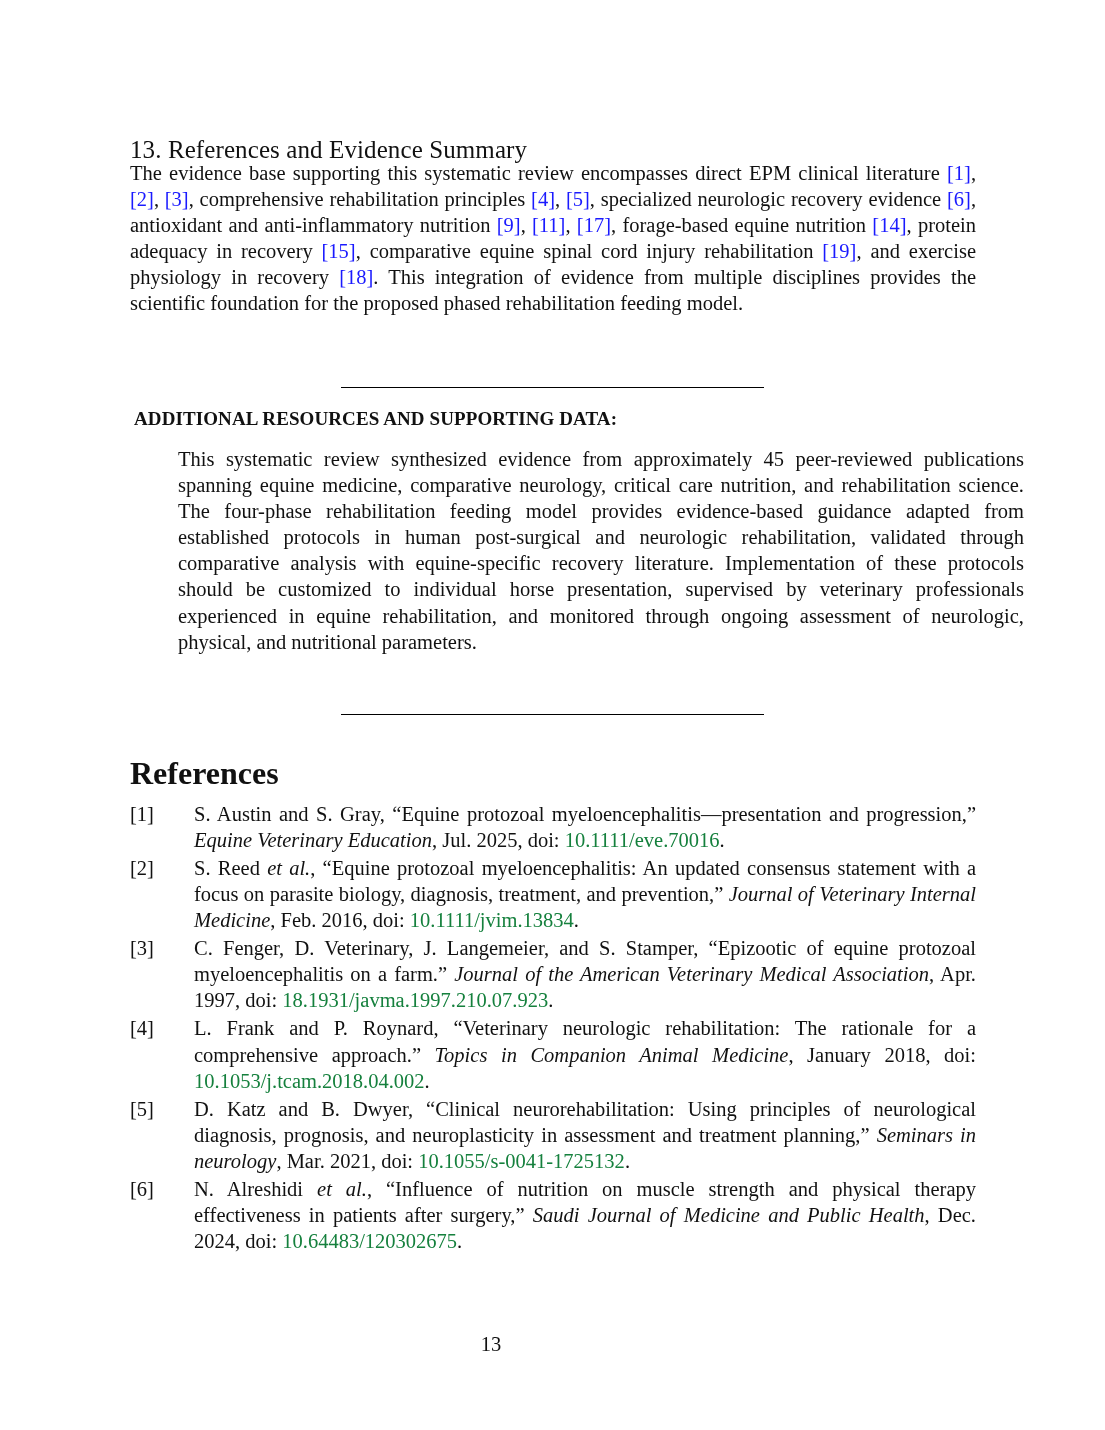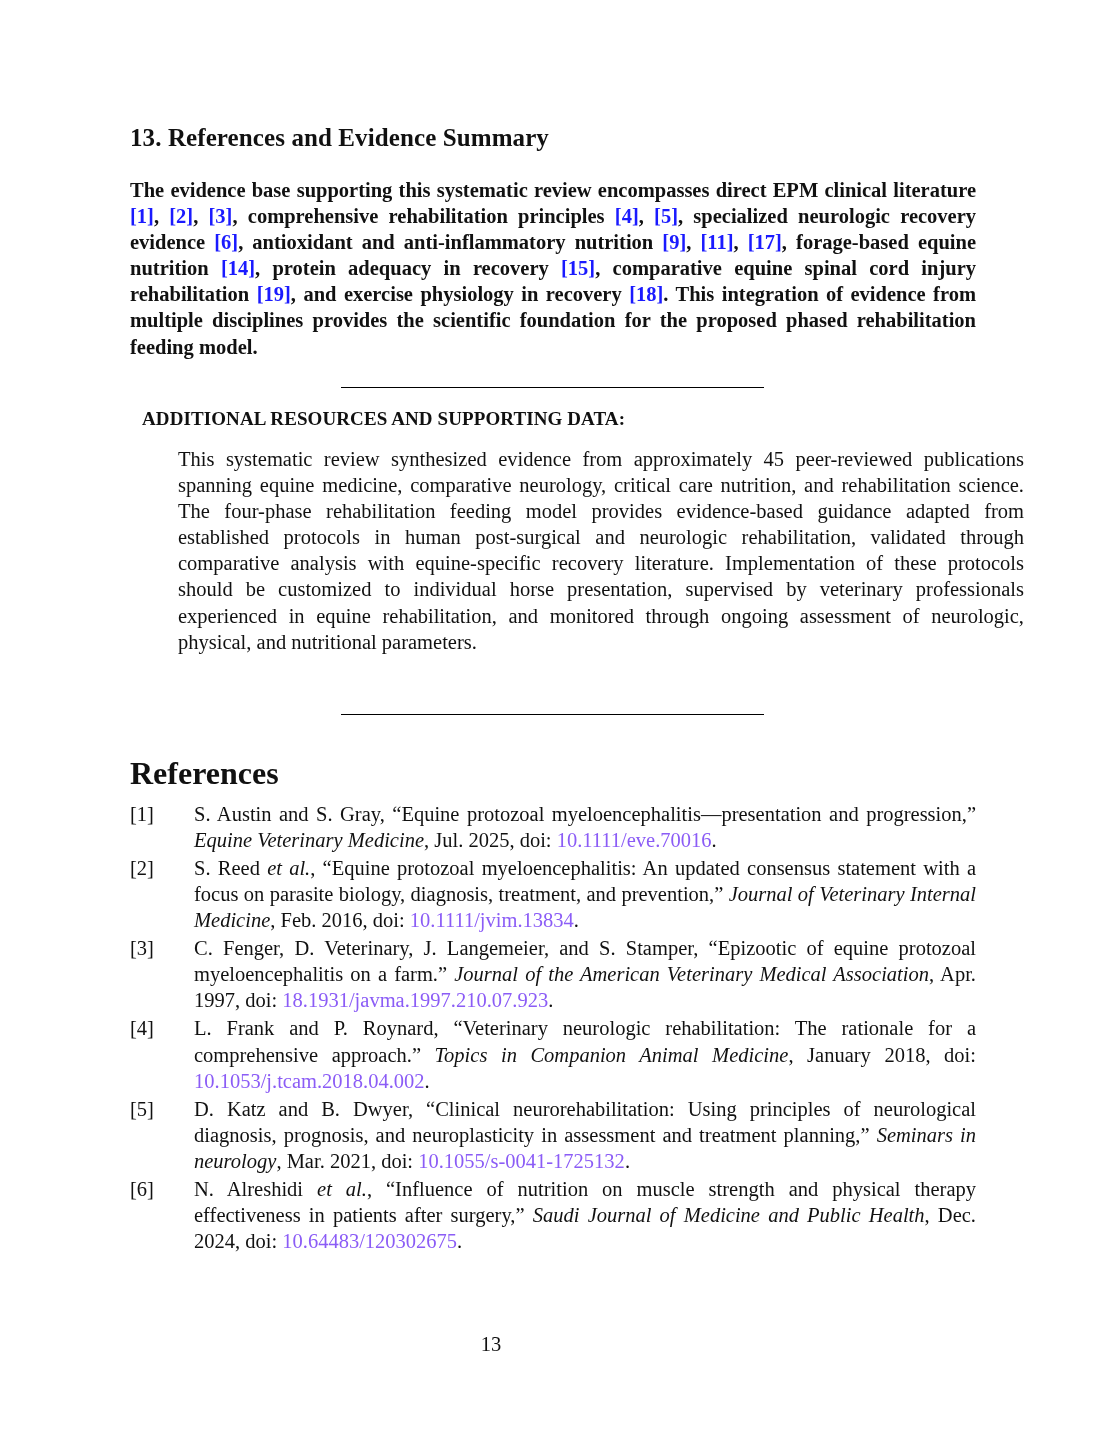--- a/index.html
+++ b/index.html
@@ -3,53 +3,53 @@
 <meta charset="utf-8">
 <style>
   html, body { margin: 0; padding: 0; background: #ffffff; }
   body {
     width: 1105px; height: 1430px; position: relative; overflow: hidden;
     font-family: "Liberation Serif", "DejaVu Serif", serif;
     color: #111;
   }
   .page { position: absolute; left: 130px; top: 0; width: 846px; }
   .sec-title {
-    position: absolute; left: 0; top: 124px; margin: 0;
-    font-size: 25px; font-weight: bold; letter-spacing: 0.1px;
+    position: absolute; left: 0; top: 136px; margin: 0;
+    font-size: 25px; font-weight: normal; letter-spacing: 0.1px;
   }
   .para {
     position: absolute; left: 0; width: 846px; margin: 0;
     font-size: 20.5px; line-height: 26.1px; text-align: justify;
     hyphens: manual;
   }
-  .p1 { top: 177px; font-weight: bold; }
+  .p1 { top: 160px; }
   .p2 { top: 446px; margin-left: 48px; }
   .subhead {
-    position: absolute; left: 12px; top: 408px; margin: 0;
+    position: absolute; left: 4px; top: 408px; margin: 0;
     font-size: 19px; font-weight: bold; letter-spacing: 0.1px;
   }
   .rule {
     position: absolute; left: 211px; width: 423px; height: 0;
     border-top: 1.3px solid #000;
   }
   .r1 { top: 387px; }
   .r2 { top: 714px; }
   .refs-title {
     position: absolute; left: 0; top: 755px; margin: 0;
     font-size: 32px; font-weight: bold;
   }
   .refs { position: absolute; left: 0; top: 801px; width: 846px; }
   .ref {
     position: relative; padding-left: 64px;
     font-size: 20.5px; line-height: 26.1px; text-align: justify;
     margin-bottom: 1.9px;
   }
   .ref-num { position: absolute; left: 0; top: 0; }
   .link { color: #1a1aff; text-decoration: none; }
-  .doi { color: #8b5cf6; text-decoration: none; }
+  .doi { color: #15803d; text-decoration: none; }
   i { font-style: italic; }
   .page-num {
     position: absolute; left: 0; width: 982px; top: 1333px;
     text-align: center; font-size: 20.5px;
   }
 </style>
 </head>
 <body>
 
 <div class="page">
@@ -64,21 +64,21 @@
 
   <p class="para p2">This systematic review synthesized evidence from approximately 45 peer-reviewed publications spanning equine medicine, comparative neurology, critical care nutrition, and rehabilitation science.  The four-phase rehabilitation feeding model provides evidence-based guidance adapted from established protocols in human post-surgical and neurologic rehabilitation, validated through comparative analysis with equine-specific recovery literature.  Implementation of these protocols should be customized to individual horse presentation, supervised by veterinary professionals experienced in equine rehabilitation, and monitored through ongoing assessment of neurologic, physical, and nutritional parameters.</p>
 
   <div class="rule r2"></div>
 
   <h2 class="refs-title">References</h2>
 
   <div class="refs">
     <div class="ref">
       <span class="ref-num">[1]</span>
-      <span>S. Austin and S. Gray, </span><i></i><span>“Equine protozoal myeloencephalitis—presentation and progression,” </span><i>Equine Veterinary Medicine</i><span>, Jul. 2025, doi: </span><a class="doi">10.1111/eve.70016</a><span>.</span>
+      <span>S. Austin and S. Gray, </span><i></i><span>“Equine protozoal myeloencephalitis—presentation and progression,” </span><i>Equine Veterinary Education</i><span>, Jul. 2025, doi: </span><a class="doi">10.1111/eve.70016</a><span>.</span>
     </div>
     <div class="ref">
       <span class="ref-num">[2]</span>
       <span>S. Reed </span><i>et al.</i><span>, “Equine protozoal myeloencephalitis:  An updated consensus statement with a focus on parasite biology, diagnosis, treatment, and prevention,” </span><i>Journal of Veterinary Internal Medicine</i><span>, Feb. 2016, doi: </span><a class="doi">10.1111/jvim.13834</a><span>.</span>
     </div>
     <div class="ref">
       <span class="ref-num">[3]</span>
       <span>C. Fenger, D. Veterinary, J. Langemeier, and S. Stamper, </span><i></i><span>“Epizootic of equine protozoal myeloencephalitis on a farm.” </span><i>Journal of the American Veterinary Medical Association</i><span>, Apr. 1997, doi: </span><a class="doi">18.1931/javma.1997.210.07.923</a><span>.</span>
     </div>
     <div class="ref">

